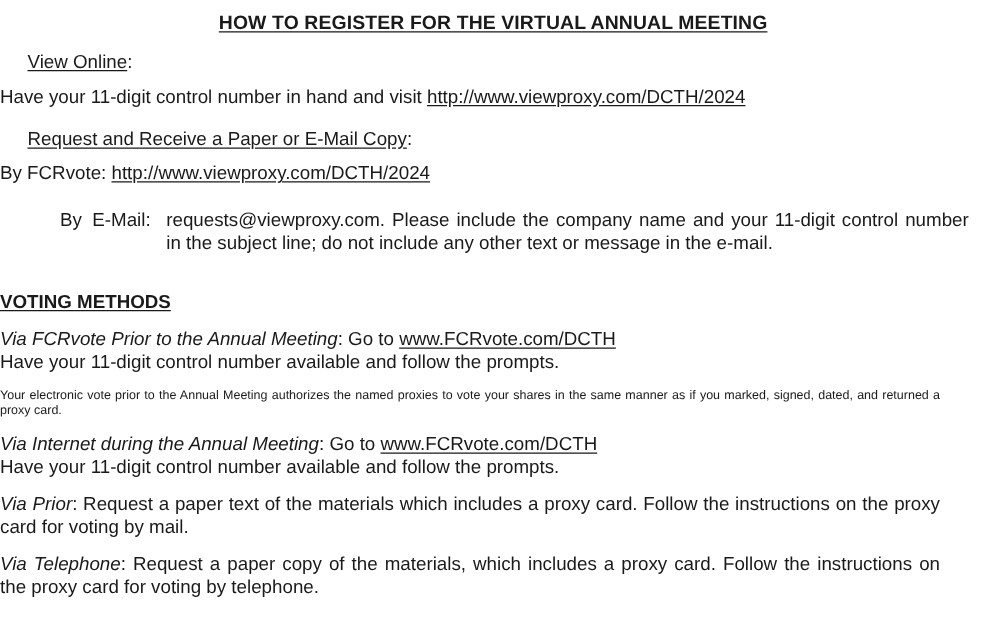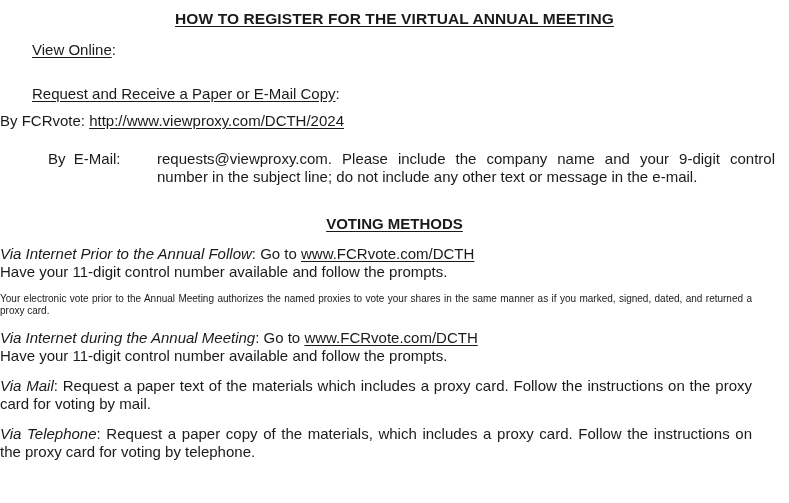--- a/index.html
+++ b/index.html
@@ -33,21 +33,21 @@
     letter-spacing: 0.1px;
     margin: 10px 0 0 0;
     padding: 0;
     line-height: 1.1;
   }
   .doc-title span.u {
     text-underline-offset: 2px;
   }
 
   .section-title {
-    text-align: center;
+    text-align: left;
     font-weight: bold;
     font-size: 15px;
     margin: 0;
     padding: 0;
     line-height: 1.1;
   }
   .section-title span.u {
     text-decoration: underline;
     text-underline-offset: 2px;
   }
@@ -56,21 +56,21 @@
   .lead {
     font-size: 15px;
     line-height: 1.18;
     margin: 0;
     padding: 0;
   }
   .u { text-decoration: underline; text-underline-offset: 1.5px; }
   .nu { text-decoration: none; }
   .it { font-style: italic; }
 
-  .left-22   { margin-left: 32px; }
+  .left-22   { margin-left: 22px; }
   .left-48   { margin-left: 48px; }
 
   
   .row {
     display: flex;
     align-items: flex-start;
     font-size: 15px;
     line-height: 1.2;
   }
   .row .label {
@@ -118,58 +118,59 @@
 <div class="page">
 
   <h1 class="doc-title"><span class="u">HOW TO REGISTER FOR THE VIRTUAL ANNUAL MEETING</span></h1>
 
   <div class="gap-14"></div>
 
   <div class="lead left-22"><span class="u">View Online</span><span class="nu">:</span></div>
 
   <div class="gap-10"></div>
 
+  <div class="blk left-48"><span>Have your 11-digit control number in hand and visit </span><span class="u">http://www.viewproxy.com/DCTH/2024</span></div>
 
   <div class="gap-16"></div>
 
   <div class="lead left-22"><span class="u">Request and Receive a Paper or E-Mail Copy</span><span class="nu">:</span></div>
 
   <div class="gap-10"></div>
 
   <div class="blk left-48"><span>By FCRvote:  </span><span class="u">http://www.viewproxy.com/DCTH/2024</span></div>
 
   <div class="gap-10"></div>
 
 
   <div class="gap-10"></div>
 
-  <div class="row left-48" style="width:727px;gap:24px;">
+  <div class="row left-48" style="width:727px;">
     <span class="label">By  E-Mail:   </span>
-    <span class="body">requests@viewproxy.com. Please include the company name and your 9-digit control number in the subject line; do not include any other text or message in the e-mail.</span>
+    <span class="body">requests@viewproxy.com. Please include the company name and your 11-digit control number in the subject line; do not include any other text or message in the e-mail.</span>
   </div>
 
   <div class="gap-30"></div>
 
   <h2 class="section-title"><span class="u">VOTING METHODS</span></h2>
 
   <div class="gap-12"></div>
 
-  <div class="blk left-22"><span class="it">Via Internet Prior to the Annual Follow</span><span>:</span><span>  Go to </span><span class="u">www.FCRvote.com/DCTH</span></div>
+  <div class="blk left-22"><span class="it">Via FCRvote Prior to the Annual Meeting</span><span>:</span><span>  Go to </span><span class="u">www.FCRvote.com/DCTH</span></div>
   <div class="blk left-22">Have your 11-digit control number available and follow the prompts.</div>
 
   <div class="gap-12"></div>
 
   <div class="para small left-22" style="width:752px;">Your electronic vote prior to the Annual Meeting authorizes the named proxies to vote your shares in the same manner as if you marked, signed, dated, and returned a proxy card.</div>
 
   <div class="gap-12"></div>
 
   <div class="blk left-22"><span class="it">Via Internet during the Annual Meeting</span><span>:</span><span>  Go to </span><span class="u">www.FCRvote.com/DCTH</span></div>
   <div class="blk left-22">Have your 11-digit control number available and follow the prompts.</div>
 
   <div class="gap-12"></div>
 
-  <div class="para left-22" style="width:752px;"><span class="it">Via Mail</span><span>:</span><span>  Request a paper text of the materials which includes a proxy card. Follow the instructions on the proxy card for voting by mail.</span></div>
+  <div class="para left-22" style="width:752px;"><span class="it">Via Prior</span><span>:</span><span>  Request a paper text of the materials which includes a proxy card. Follow the instructions on the proxy card for voting by mail.</span></div>
 
   <div class="gap-12"></div>
 
   <div class="para left-22" style="width:752px;"><span class="it">Via Telephone</span><span>:</span><span>   Request a paper copy of the materials, which includes a proxy card. Follow the instructions on the proxy card for voting by telephone.</span></div>
 
 </div>
 
 </body></html>

